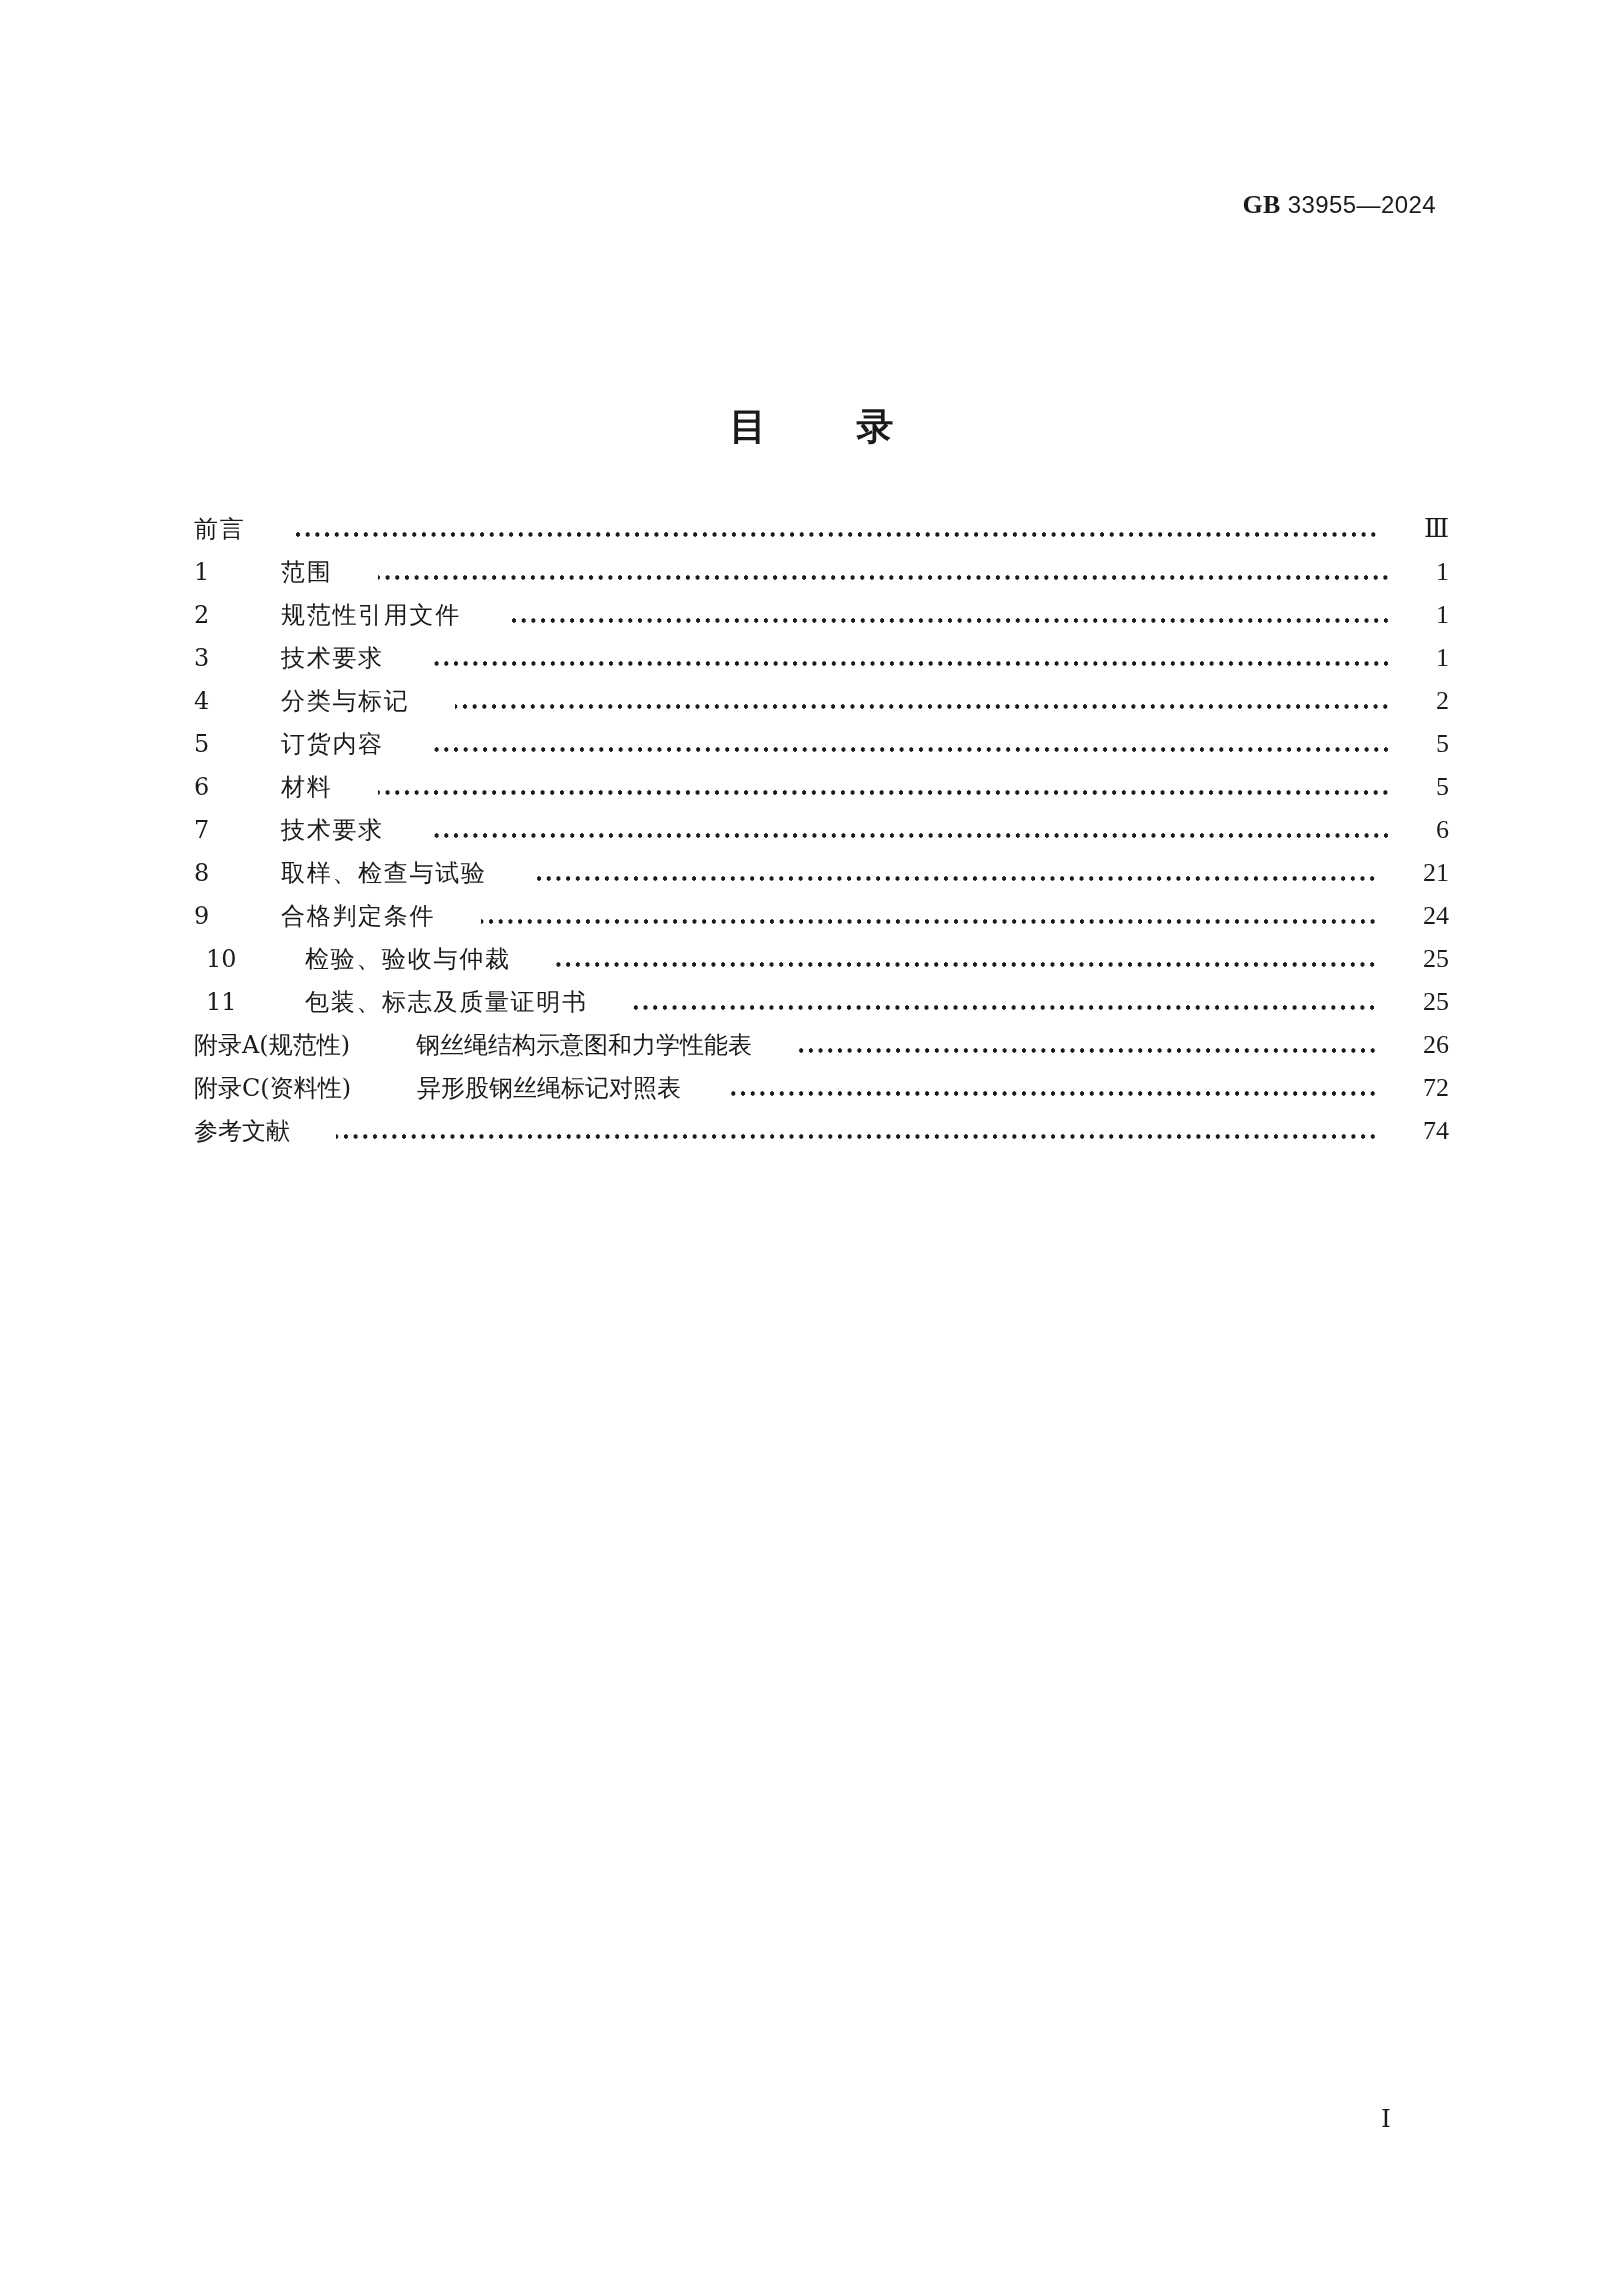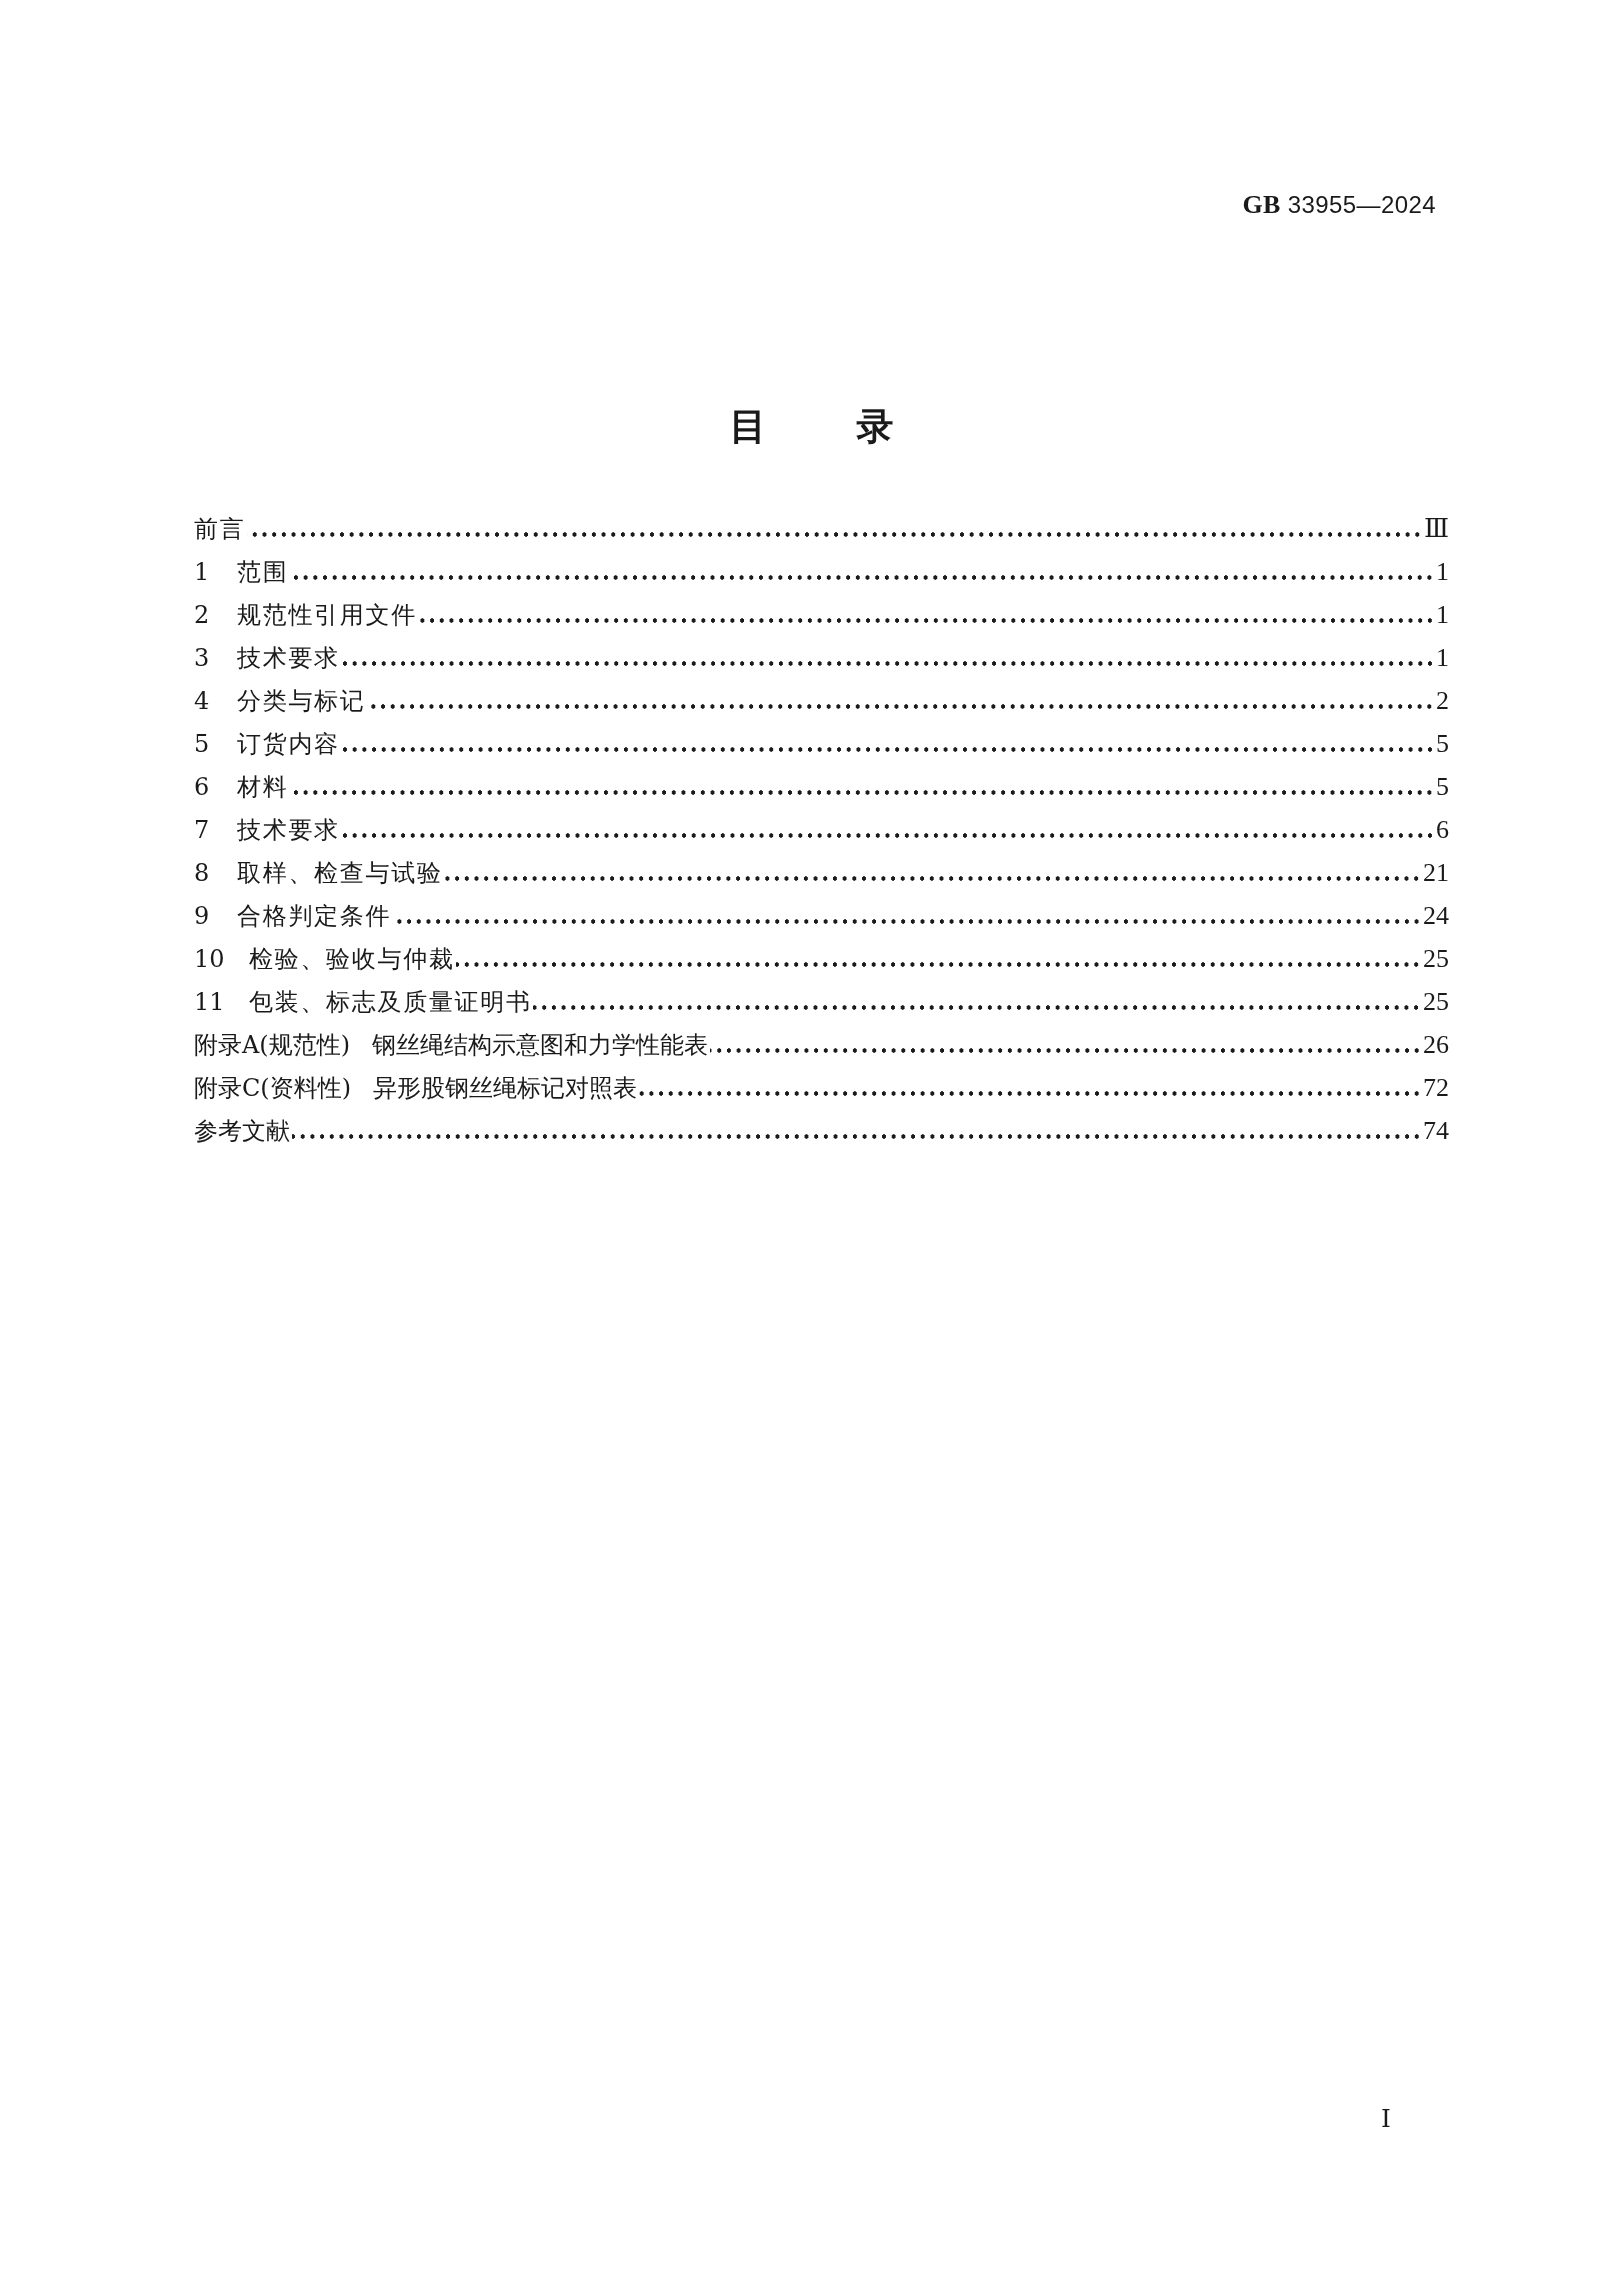--- a/index.html
+++ b/index.html
@@ -21,25 +21,25 @@
     font-weight: bold; letter-spacing: 0;
   }
   .toc-title span { display: inline-block; }
   .toc-title .gap { width: 90px; }
   .toc {
     position: absolute; top: 510px; left: 194px; width: 1255px;
     margin: 0; padding: 0; list-style: none;
   }
   .toc-row {
     display: flex; align-items: baseline; height: 43px;
-    font-size: 24px; line-height: 37px; white-space: nowrap;
+    font-size: 24px; line-height: 37px; white-space: nowrap; gap: 44px;
   }
   .toc-num { display: inline-block; flex: 0 0 auto; }
   .num-main { width: 43px; }
-  .num-wide { width: 55px; }
+  .num-wide { width: 55px; margin-left: 12px; }
   .toc-label { flex: 0 0 auto; letter-spacing: 1.7px; }
   .toc-label.annex { letter-spacing: 0; font-family: Liberation Mono, monospace; }
   .annex-tag { margin-right: 22px; letter-spacing: 0; }
   .leader {
     flex: 1 1 auto; overflow: hidden; margin: 0 1.7px;
     align-self: center; height: 6.7px; position: relative; top: 3.3px;
     background-image: radial-gradient(circle, #1a1a1a 1.9px, transparent 2.3px);
     background-size: 9.7px 6.7px; background-repeat: repeat-x; background-position: right center;
   }
   .toc-page { flex: 0 0 auto; text-align: right; font-family: "Liberation Serif", "DejaVu Serif", serif; font-size: 26px; }

